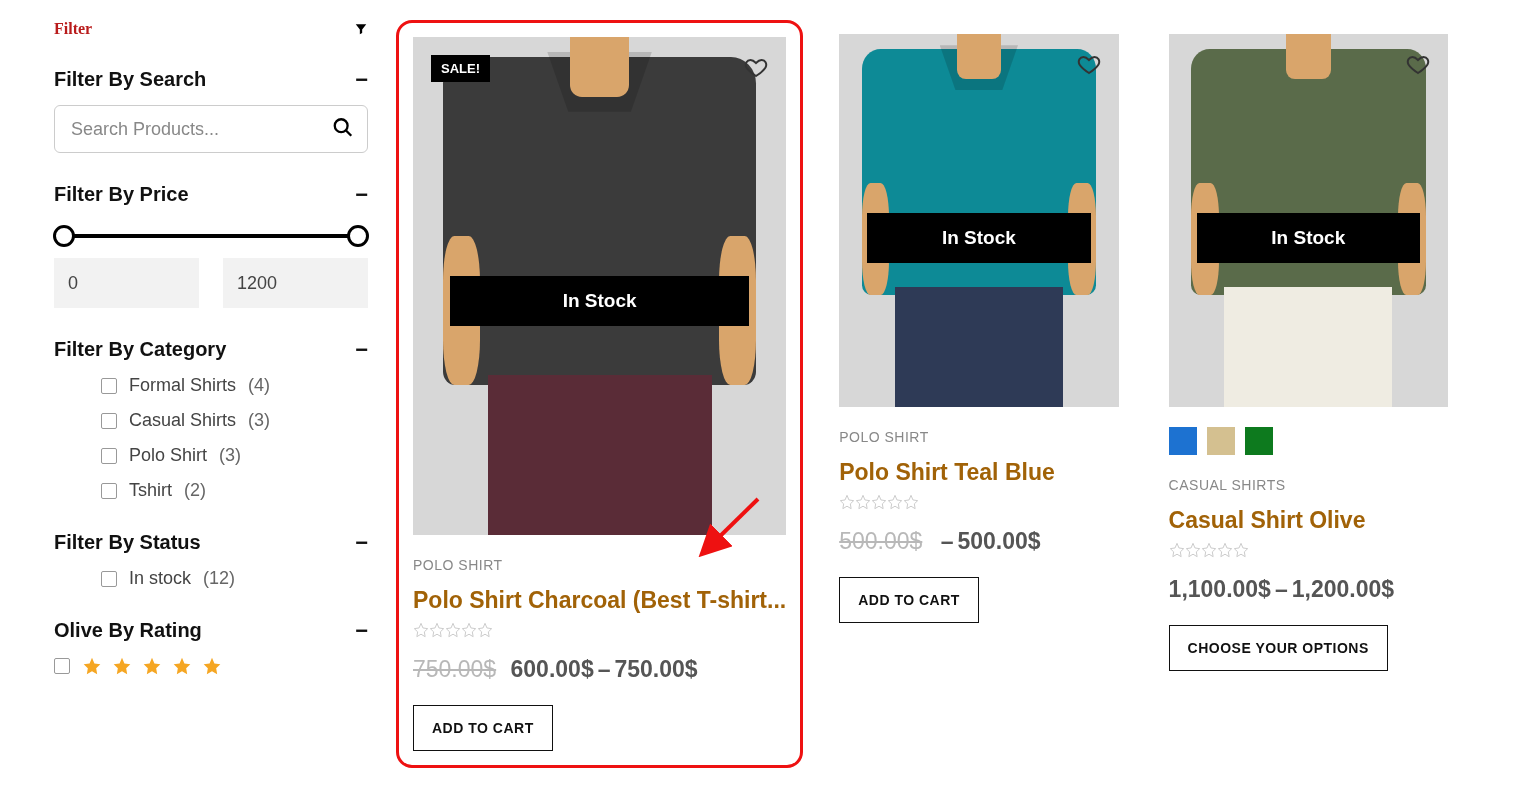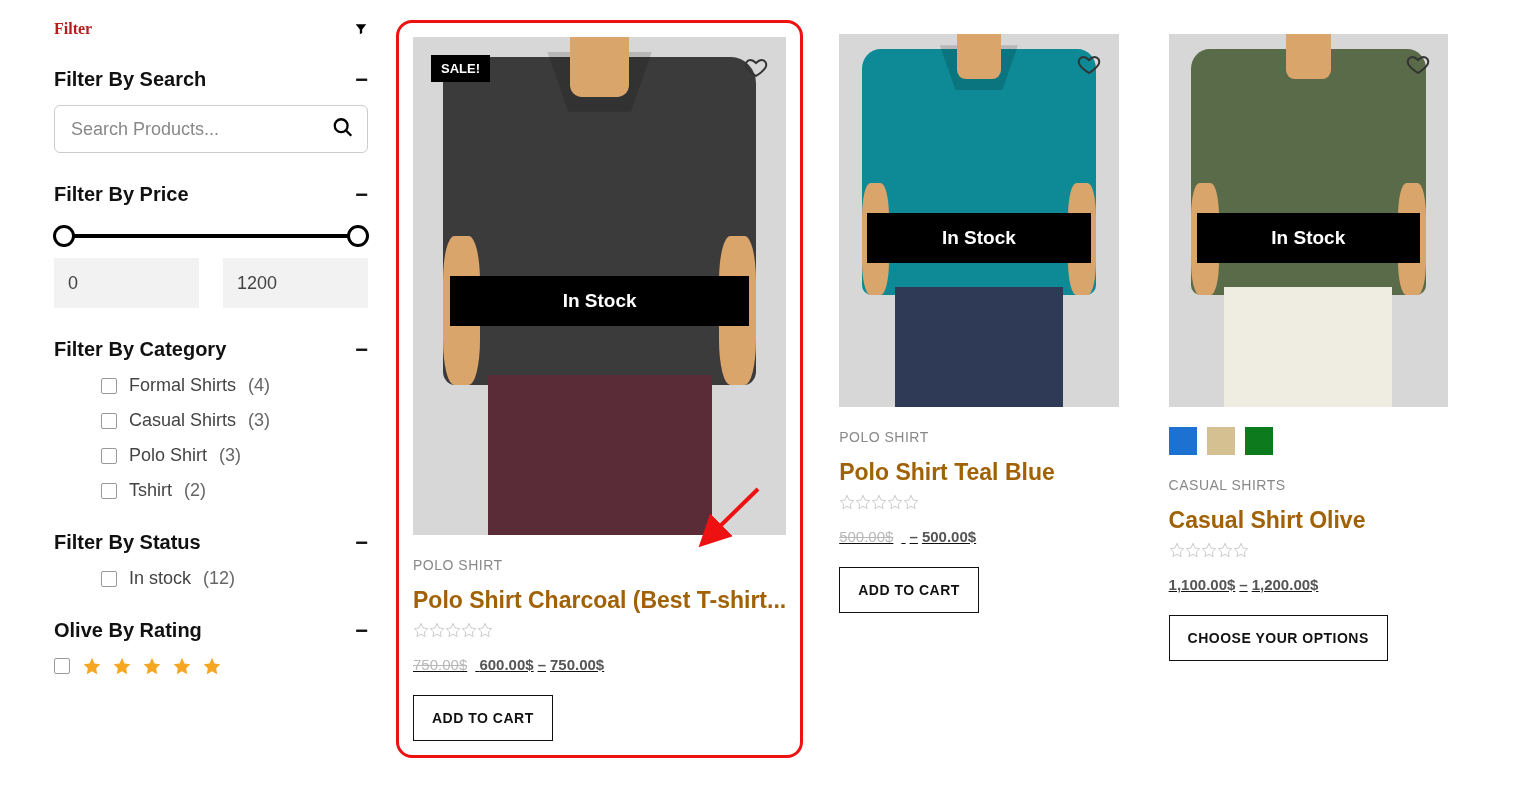--- a/index.html
+++ b/index.html
@@ -70,21 +70,21 @@
 .swatch { width: 28px; height: 28px; cursor: pointer; }
 .swatch.blue { background: #1d72d1; }
 .swatch.khaki { background: #d4c090; }
 .swatch.green { background: #0d7a1e; }
 
 .pcat { color: #888; font-size: 14px; letter-spacing: .5px; margin-top: 22px; text-transform: uppercase; }
 .pname { font-size: 23px; font-weight: 700; color: #a16207; margin-top: 14px; white-space: nowrap; overflow: hidden; text-overflow: ellipsis; }
 .stars-empty { display: flex; gap: 0; margin-top: 8px; }
 .stars-empty svg { width: 16px; height: 16px; fill: none; stroke: #ccc; stroke-width: 1.5; }
 
-.price-row { margin-top: 18px; font-size: 15px; text-decoration: underline; }
+.price-row { margin-top: 18px; font-size: 23px; }
 .old-price { color: #b8b8b8; text-decoration: line-through; margin-right: 8px; }
 .new-price { color: #555; font-weight: 600; }
 .dash { color: #555; font-weight: 600; margin: 0 4px; }
 
 .cart-btn { display: inline-block; border: 1.5px solid #111; background: #fff; color: #111; font-size: 14px; font-weight: 600; letter-spacing: .5px; padding: 14px 18px; margin-top: 22px; cursor: pointer; }
 
 
 .red-arrow { position: absolute; right: 32px; bottom: 200px; z-index: 5; pointer-events: none; }
 .red-arrow svg { width: 70px; height: 70px; }
 </style>

